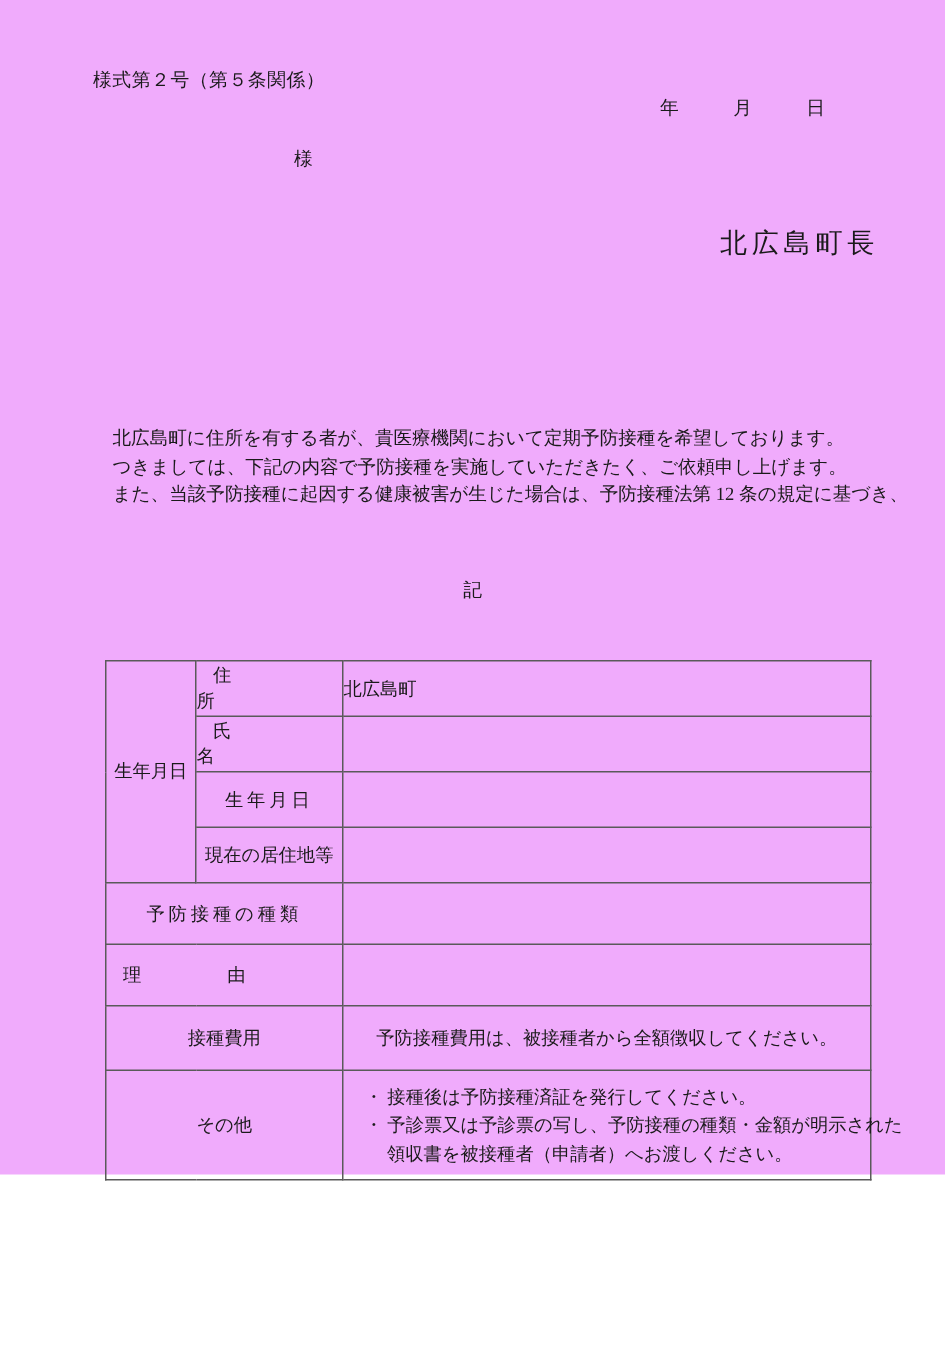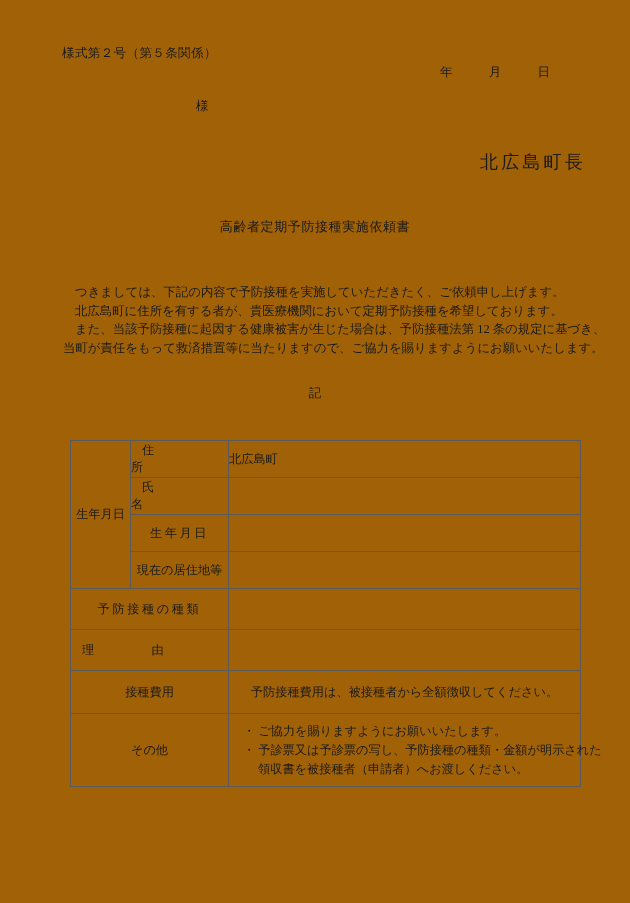--- a/index.html
+++ b/index.html
@@ -11,22 +11,22 @@
     width: 630px;
     height: 903px;
     font-family: "Liberation Serif", "DejaVu Serif", serif;
     color: #1a1a1a;
     position: relative;
     overflow: hidden;
   }
   .page {
     position: relative;
     width: 630px;
-    height: 903px;
-    background: #a16207;
+    height: 783px;
+    background: #f0abfc;
   }
 
   
   .form-no {
     position: absolute;
     left: 62px;
     top: 45px;
     font-size: 12.5px;
     letter-spacing: 0.4px;
     white-space: nowrap;
@@ -160,27 +160,25 @@
     <span class="date-gap-a"></span>
     <span>月</span>
     <span class="date-gap-b"></span>
     <span>日</span>
   </div>
 
   <div class="addressee">様</div>
 
   <div class="issuer">北広島町長</div>
 
-  <div class="doc-title">高齢者定期予防接種実施依頼書</div>
 
   <div class="body-text">
+    <p class="indent">北広島町に住所を有する者が、貴医療機関において定期予防接種を希望しております。</p>
     <p class="indent">つきましては、下記の内容で予防接種を実施していただきたく、ご依頼申し上げます。</p>
-    <p class="indent">北広島町に住所を有する者が、貴医療機関において定期予防接種を希望しております。</p>
     <p class="indent">また、当該予防接種に起因する健康被害が生じた場合は、予防接種法第 12 条の規定に基づき、</p>
-    <p class="cont">当町が責任をもって救済措置等に当たりますので、ご協力を賜りますようにお願いいたします。</p>
   </div>
 
   <div class="ki-mark">記</div>
 
   <table class="form-table">
     <colgroup>
       <col class="col-a">
       <col class="col-b">
       <col class="col-c">
     </colgroup>
@@ -211,21 +209,21 @@
         <td class="cell-center cell-value"></td>
       </tr>
       <tr>
         <td colspan="2" class="cell-center row-h-42 cell-label-plain">接種費用</td>
         <td class="cell-center cell-value-center">予防接種費用は、被接種者から全額徴収してください。</td>
       </tr>
       <tr>
         <td colspan="2" class="cell-center row-h-72 cell-label-plain">その他</td>
         <td class="row-h-72">
           <div class="other-list">
-            <div>・ ご協力を賜りますようにお願いいたします。</div>
+            <div>・ 接種後は予防接種済証を発行してください。</div>
             <div>・ 予診票又は予診票の写し、予防接種の種類・金額が明示された</div>
             <div class="hang">領収書を被接種者（申請者）へお渡しください。</div>
           </div>
         </td>
       </tr>
     </tbody>
   </table>
 
 </div>
 

